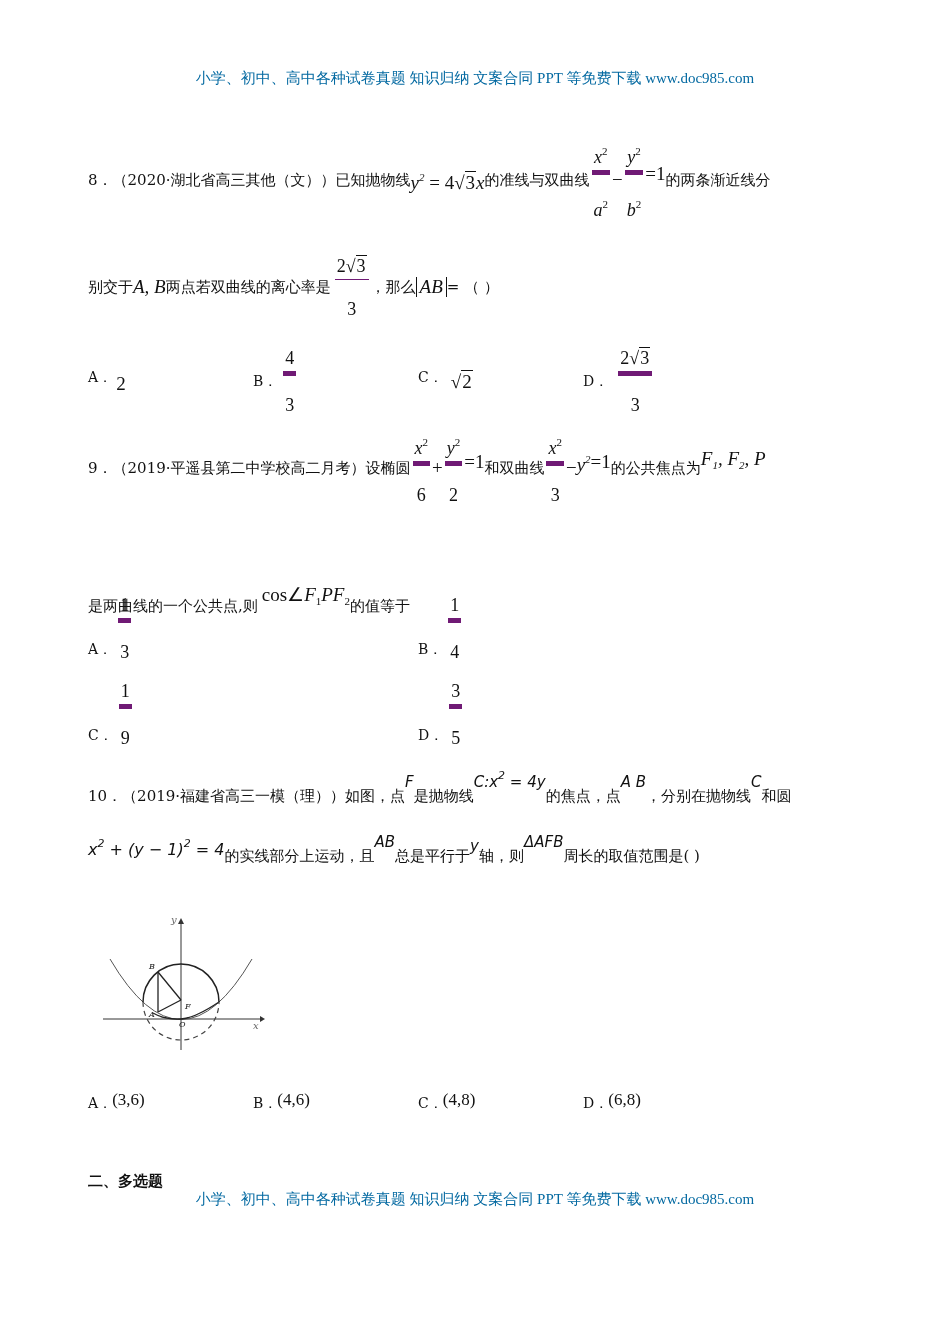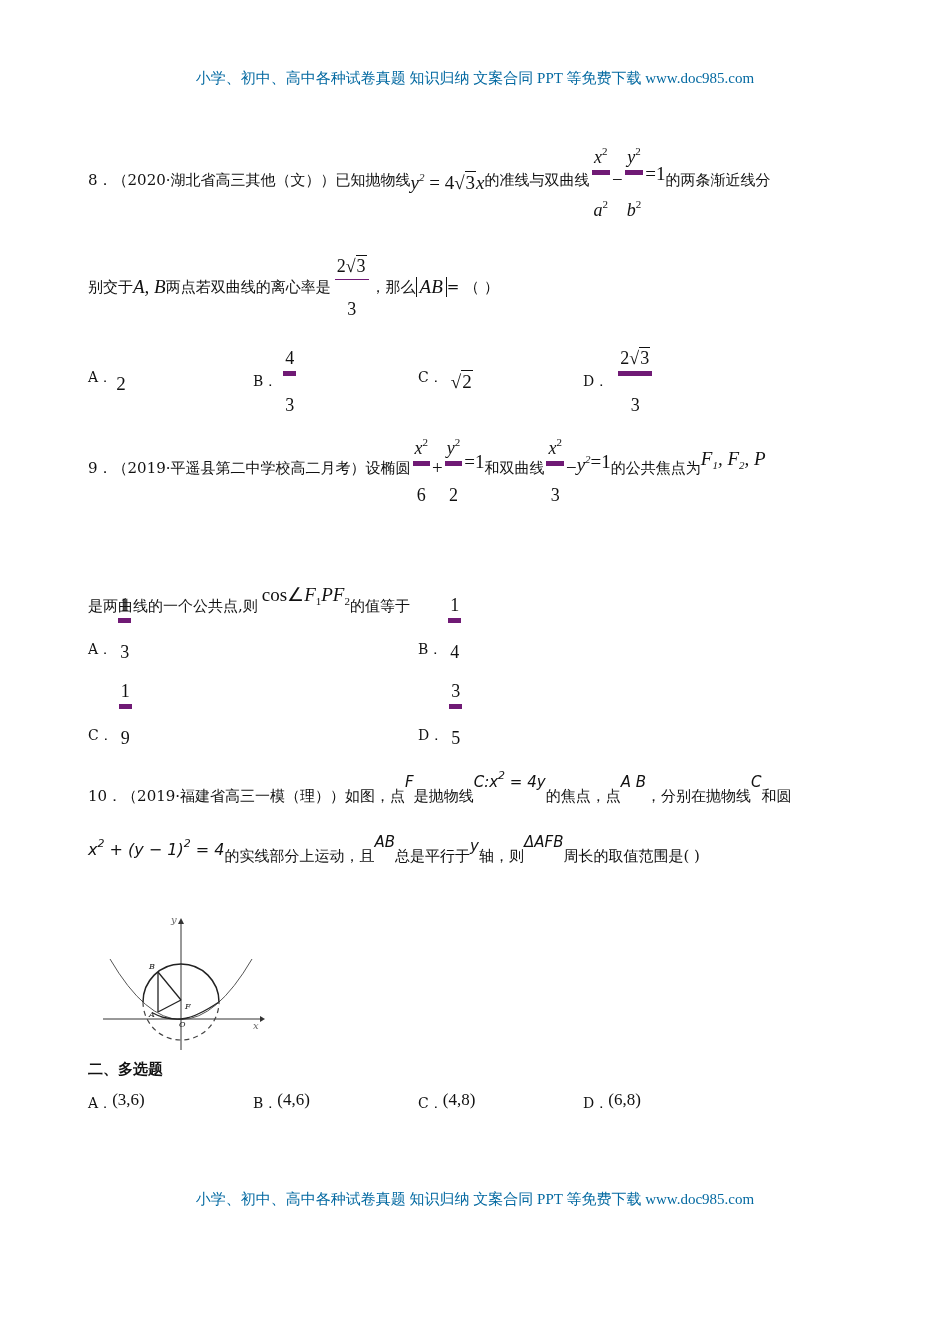--- a/index.html
+++ b/index.html
@@ -229,15 +229,15 @@
   <div class="abs" style="left:330px; top:0; display:flex; align-items:center;">
     <span class="opt-label" style="position:relative; top:4px;">C．</span>
     <span class="up" style="font-size:17px;">(4,8)</span>
   </div>
   <div class="abs" style="left:495px; top:0; display:flex; align-items:center;">
     <span class="opt-label" style="position:relative; top:4px;">D．</span>
     <span class="up" style="font-size:17px;">(6,8)</span>
   </div>
 </div>
 
-<div class="abs section" style="left:88px; top:1060px;">二、多选题</div>
+<div class="abs section" style="left:88px; top:1172px;">二、多选题</div>
 
 <div class="abs footer">小学、初中、高中各种试卷真题 知识归纳 文案合同 PPT 等免费下载   www.doc985.com</div>
 
 </body></html>

